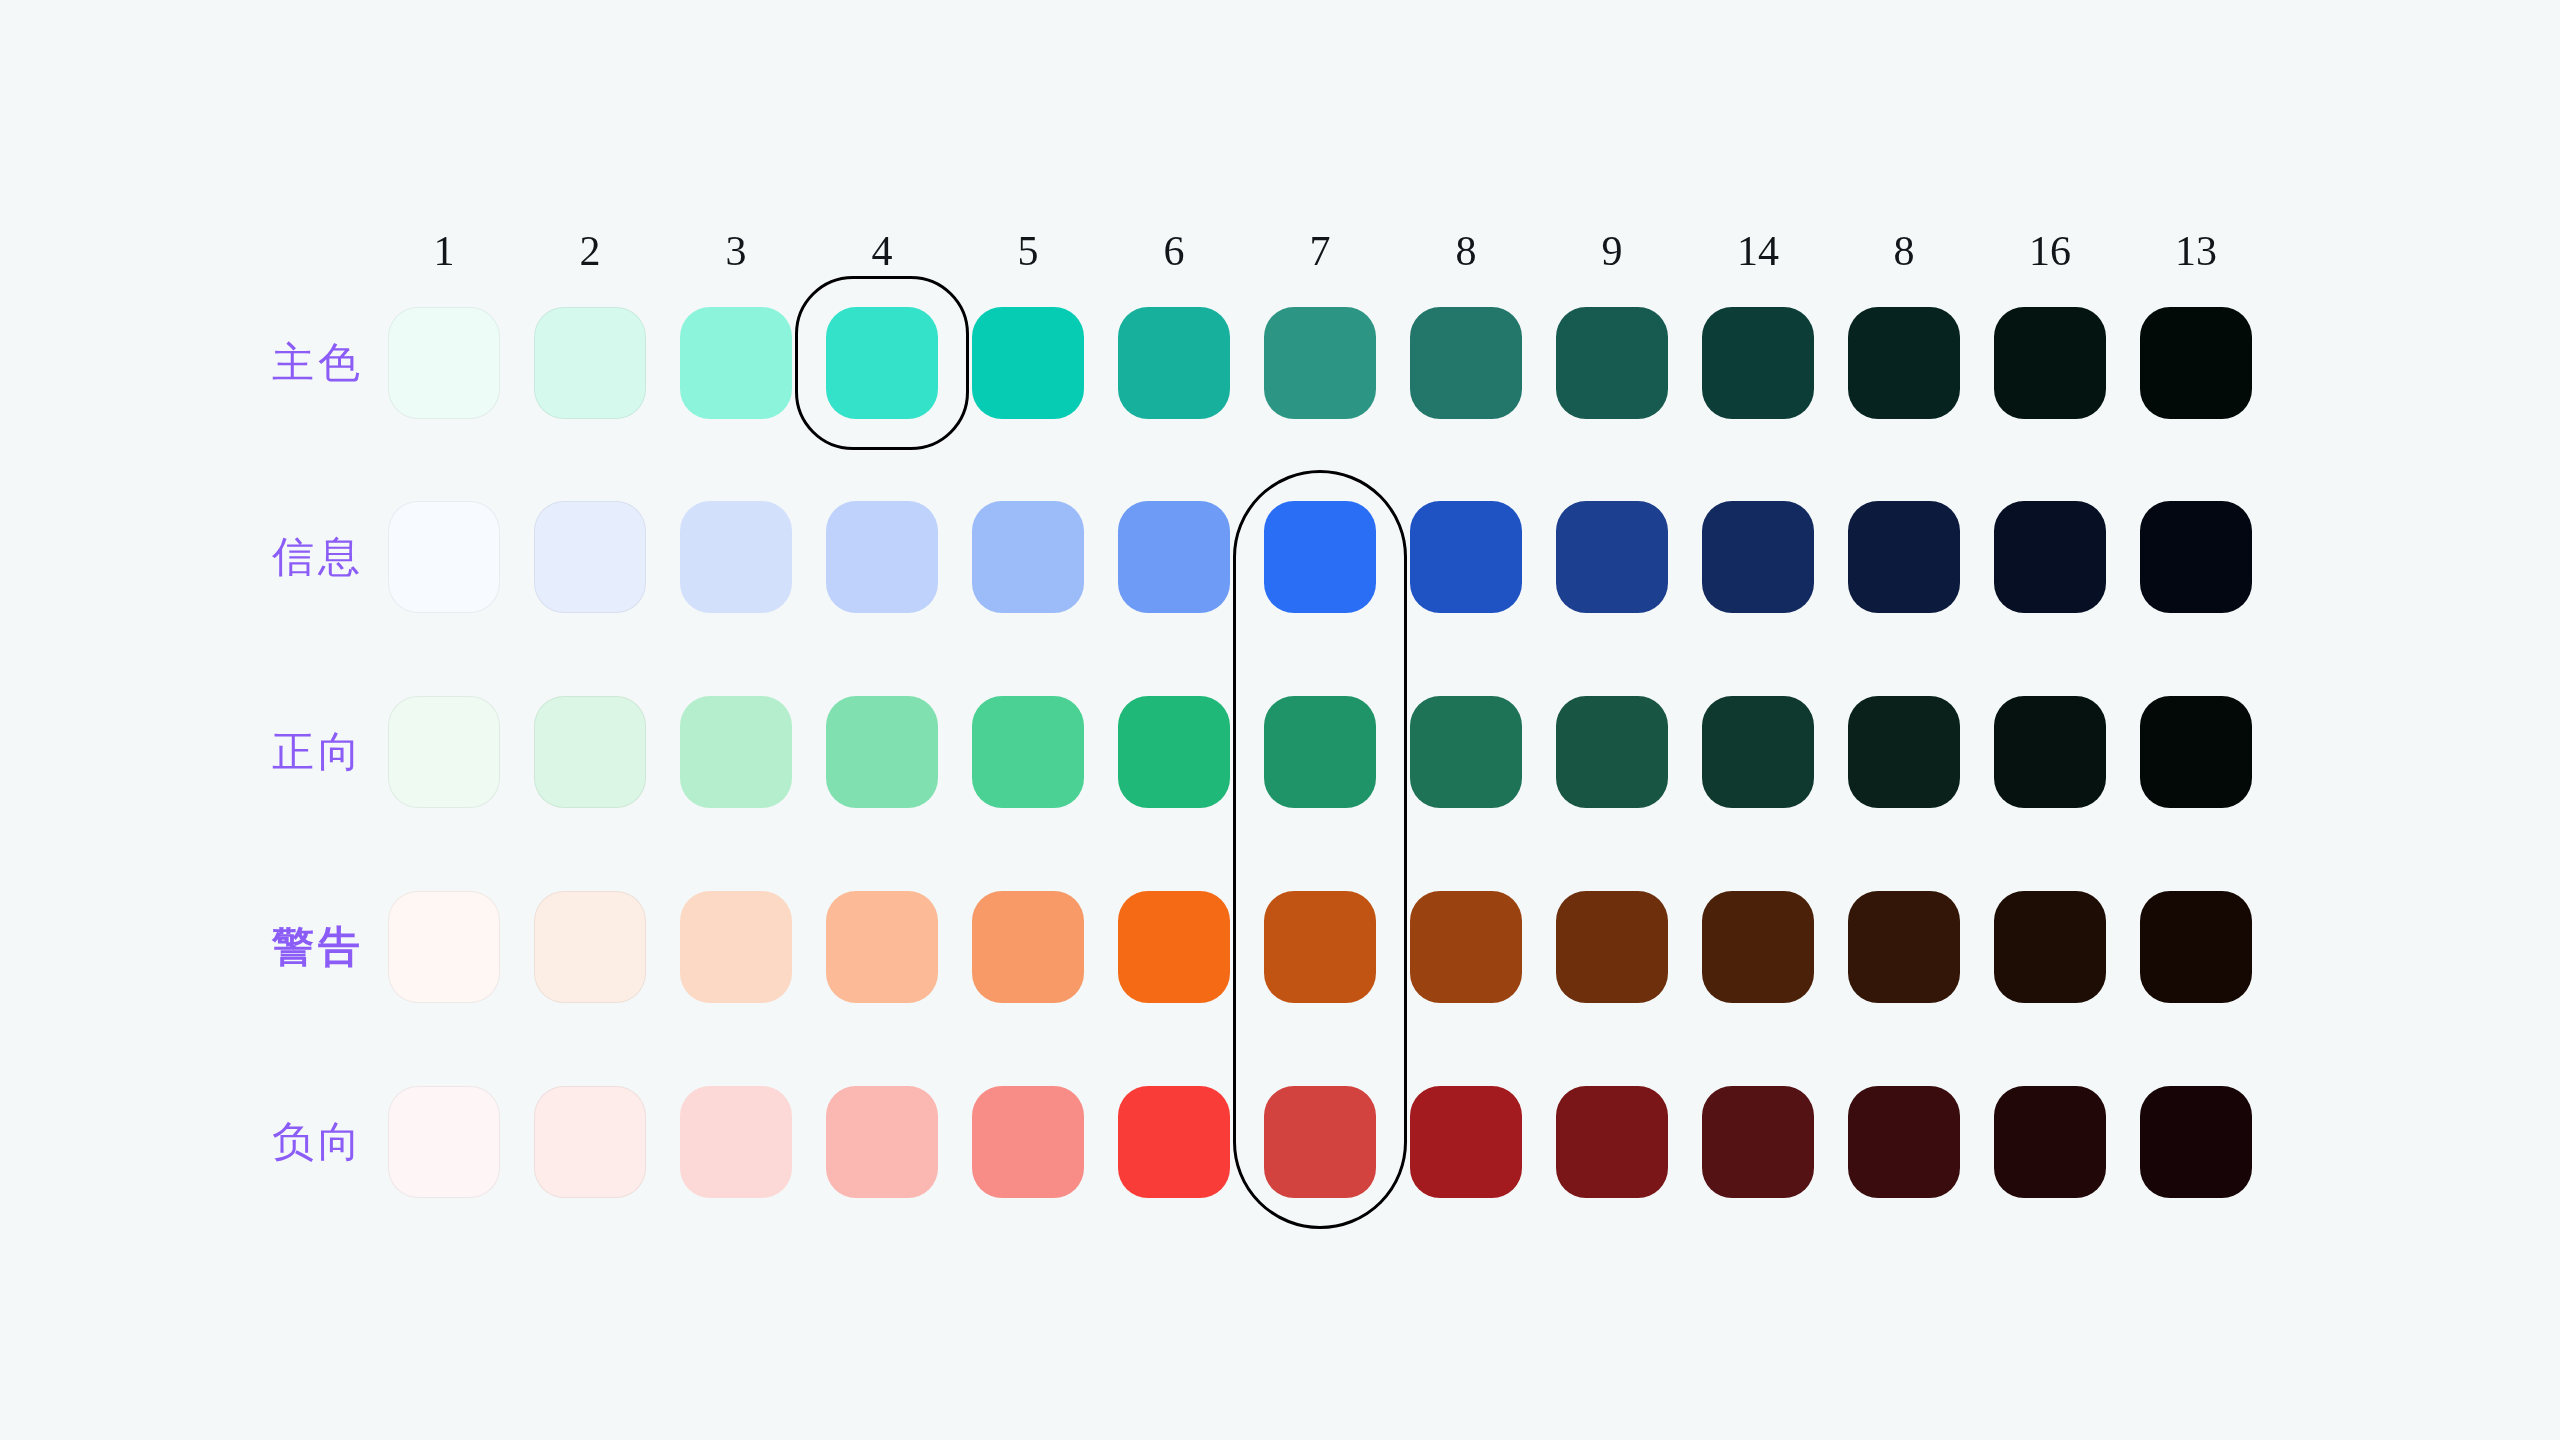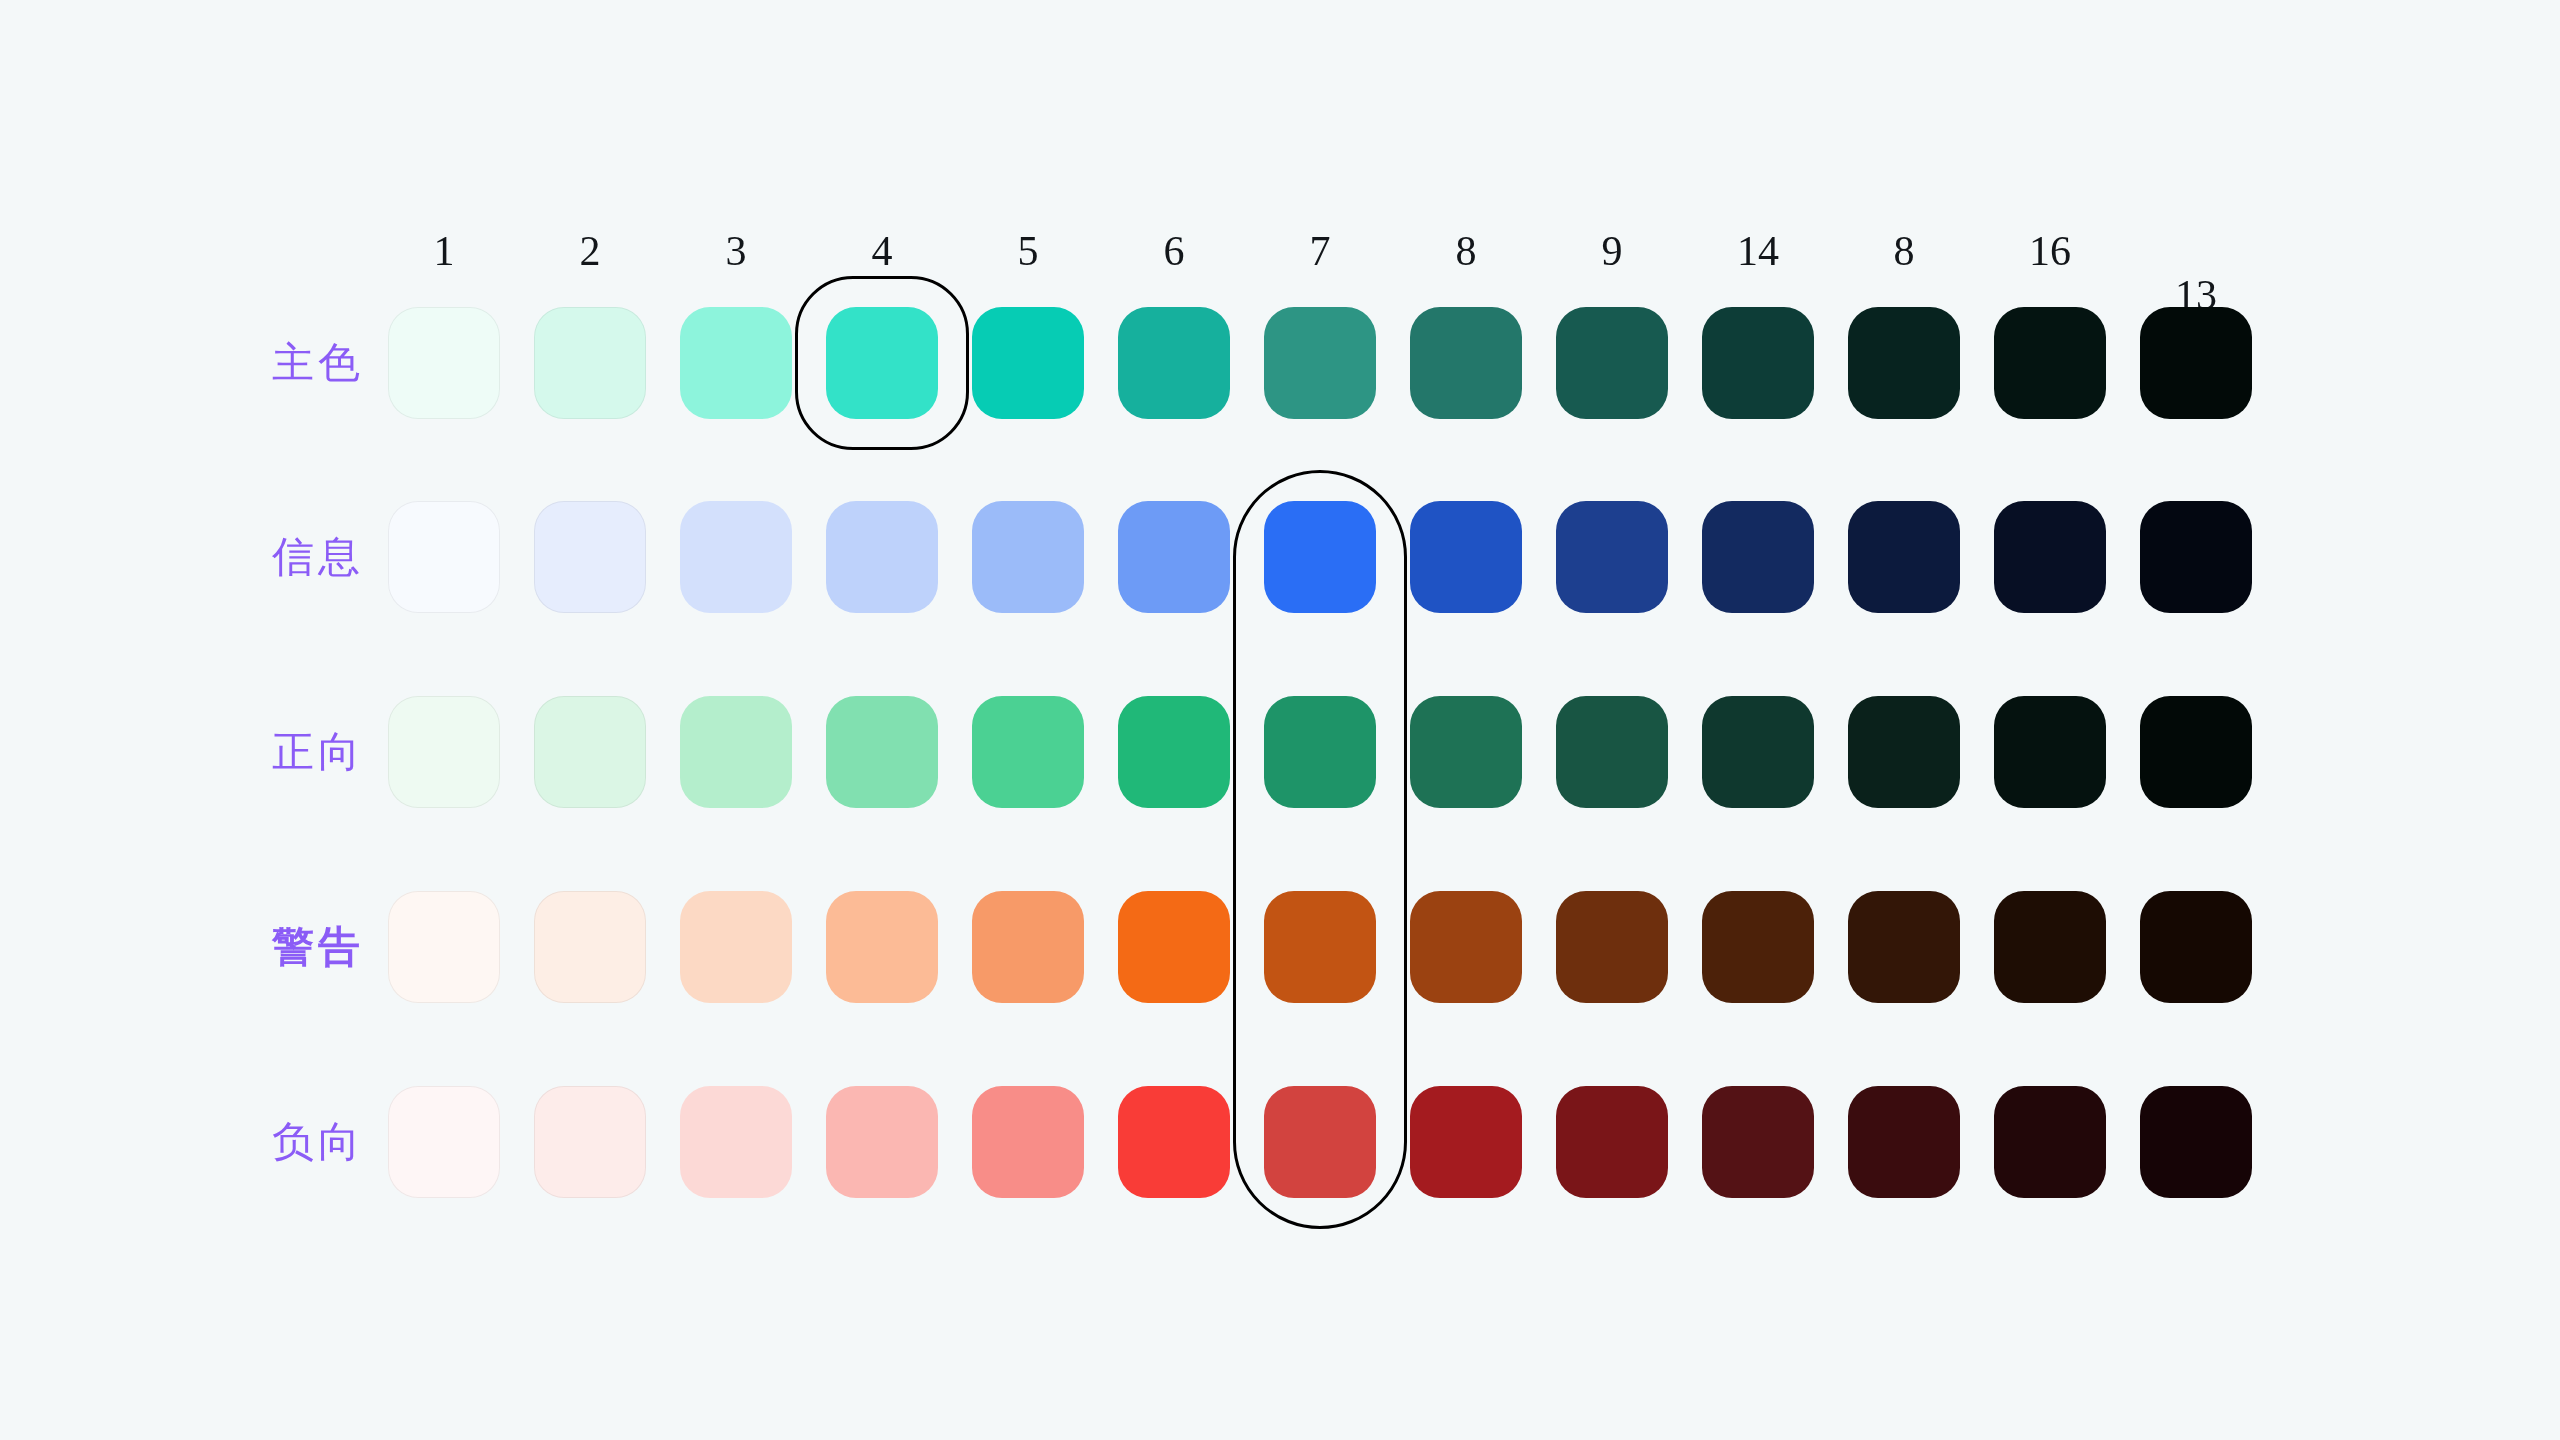--- a/index.html
+++ b/index.html
@@ -94,21 +94,21 @@
       <div class="col-header" style="left: 680px; top: 228px;">3</div>
       <div class="col-header" style="left: 826px; top: 228px;">4</div>
       <div class="col-header" style="left: 972px; top: 228px;">5</div>
       <div class="col-header" style="left: 1118px; top: 228px;">6</div>
       <div class="col-header" style="left: 1264px; top: 228px;">7</div>
       <div class="col-header" style="left: 1410px; top: 228px;">8</div>
       <div class="col-header" style="left: 1556px; top: 228px;">9</div>
       <div class="col-header" style="left: 1702px; top: 228px;">14</div>
       <div class="col-header" style="left: 1848px; top: 228px;">8</div>
       <div class="col-header" style="left: 1994px; top: 228px;">16</div>
-      <div class="col-header" style="left: 2140px; top: 228px; margin-top: 44px;">13</div>
+      <div class="col-header" style="left: 2140px; top: 228px;">13</div>
     </div>
 
   <div class="grid-layer" id="row-labels">
       <div class="row-label" style="left: 272px; top: 340px;">主色</div>
       <div class="row-label" style="left: 272px; top: 534px;">信息</div>
       <div class="row-label" style="left: 272px; top: 729px;">正向</div>
       <div class="row-label" style="left: 272px; top: 924px; font-weight: bold;">警告</div>
       <div class="row-label" style="left: 272px; top: 1119px;">负向</div>
     </div>
 

